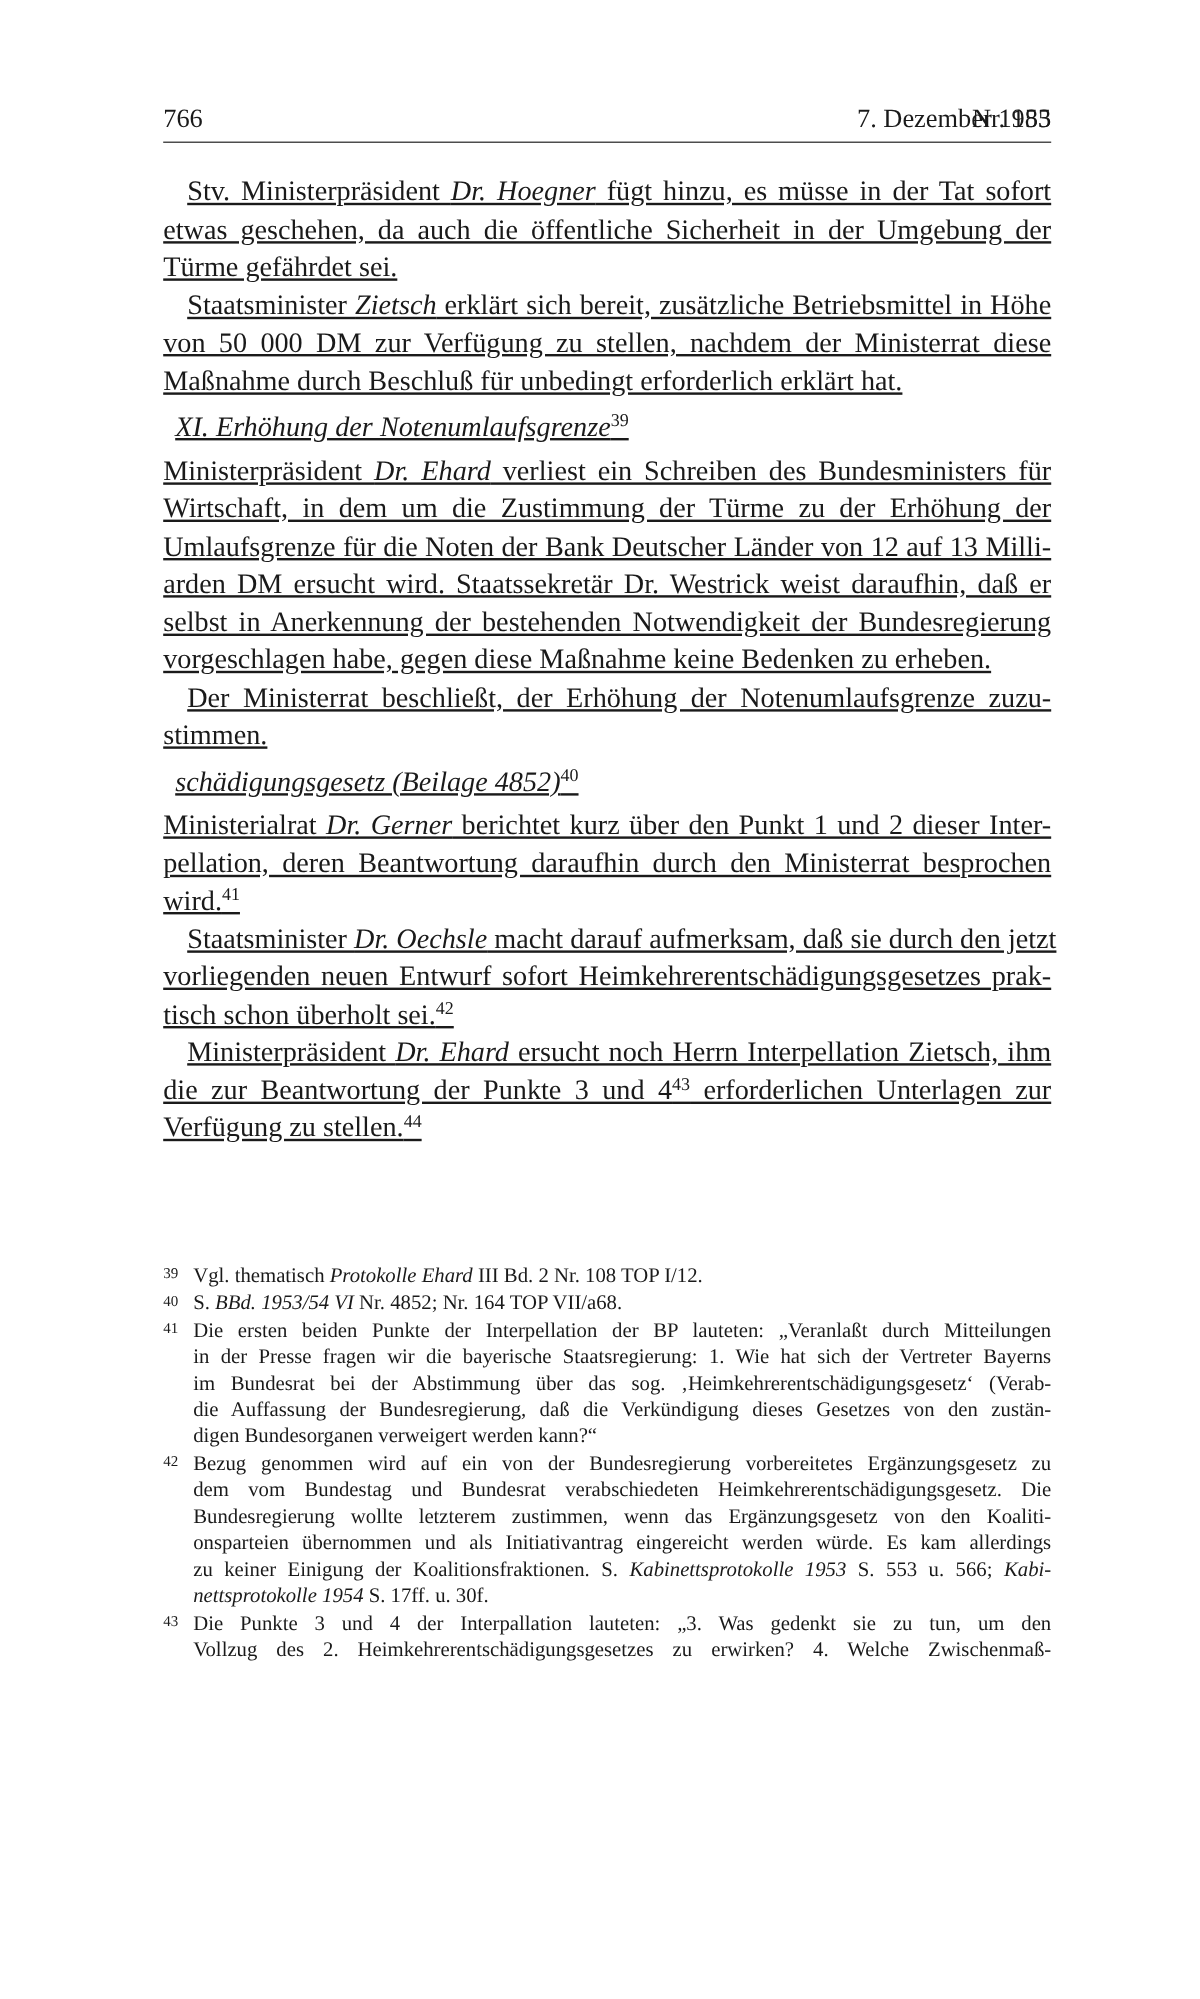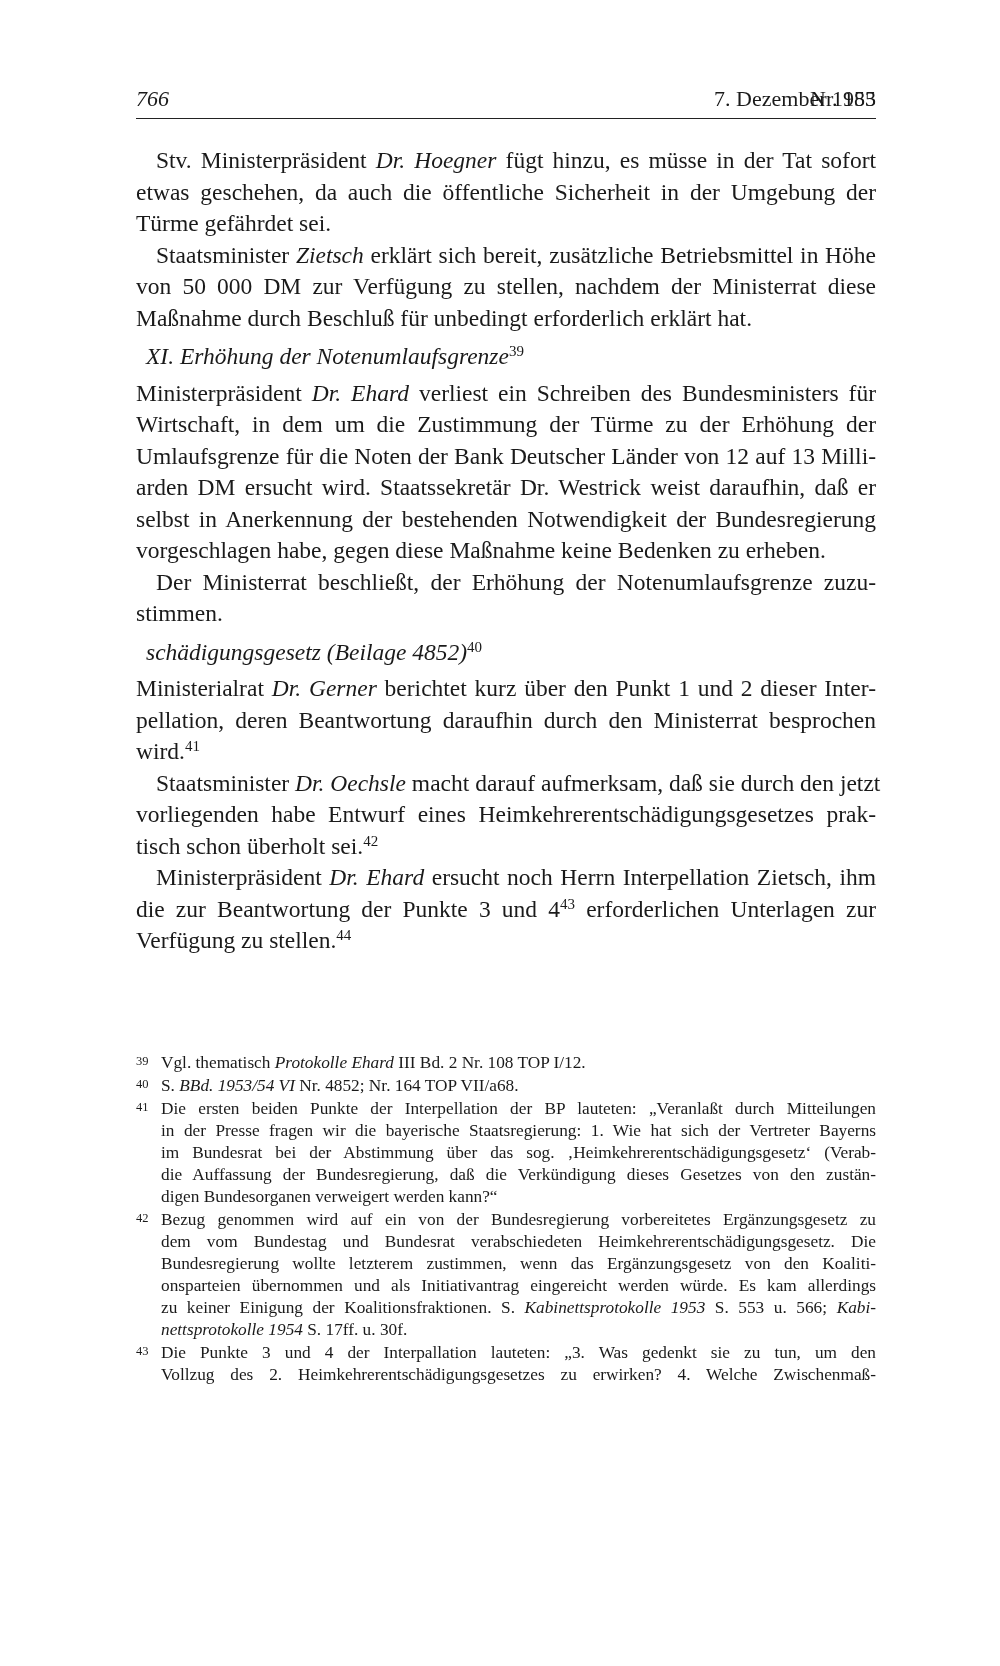--- a/index.html
+++ b/index.html
@@ -1,24 +1,24 @@
 <!DOCTYPE html>
 <html><head>
 <meta charset="utf-8">
 <style>
   html, body { margin: 0; padding: 0; background: #ffffff; }
   body { width: 1000px; height: 1666px; position: relative; overflow: hidden; color: #1a1a1a;
          font-family: "Liberation Serif", "DejaVu Serif", serif; }
   .page { position: absolute; left: 136px; top: 0; width: 740px; }
   .header { position: absolute; top: 84px; left: 0; width: 740px; height: 34px; border-bottom: 1.2px solid #222;
             font-size: 22px; line-height: 30px; }
-  .header .left { position: absolute; left: 0; top: 0; font-style: italic; }
+  .header .left { position: absolute; left: 0; top: 0; }
   .header .center { position: absolute; left: 0; right: 0; text-align: right; top: 0; }
   .header .right { position: absolute; right: 0; top: 0; }
-  .body { position: absolute; top: 145px; left: 0; width: 740px; font-size: 23.5px; line-height: 31.5px; }
+  .body { position: absolute; top: 145px; left: 0; width: 740px; font-size: 23.5px; line-height: 31.5px; text-decoration: underline; }
   .line { display: block; white-space: nowrap; text-align: justify; text-align-last: justify; height: 31.5px; }
   .line.last { text-align-last: left; }
   .indent { padding-left: 20px; }
   .heading { font-style: italic; margin-top: 7px; margin-bottom: 5px; }
   .heading .line { text-align-last: left; margin-left: 10px; }
   i { font-style: italic; }
   sup { font-size: 15px; vertical-align: 8px; line-height: 0; }
   .footnotes { position: absolute; top: 1052px; left: 0; width: 740px; font-size: 17.3px; line-height: 22px; }
   .fn { position: relative; padding-left: 25px; margin-bottom: 1px; }
   .fn .num { position: absolute; left: 0; top: -2px; font-size: 12.5px; }
@@ -73,21 +73,21 @@
     </div>
 
     <div>
       <span class="line"><span>Ministerialrat </span><i>Dr. Gerner</i><span> berichtet kurz über den Punkt 1 und 2 dieser Inter-</span></span>
       <span class="line">pellation, deren Beantwortung daraufhin durch den Ministerrat besprochen</span>
       <span class="line last"><span>wird.</span><sup>41</sup></span>
     </div>
 
     <div>
       <span class="line indent"><span>Staatsminister </span><i>Dr. Oechsle</i><span> macht darauf aufmerksam, daß sie durch den jetzt</span></span>
-      <span class="line">vorliegenden habe Entwurf eines Heimkehrerentschädigungsgesetzes prak-</span>
+      <span class="line">vorliegenden neuen Entwurf sofort Heimkehrerentschädigungsgesetzes prak-</span>
       <span class="line last"><span>tisch schon überholt sei.</span><sup>42</sup></span>
     </div>
 
     <div>
       <span class="line indent"><span>Ministerpräsident </span><i>Dr. Ehard</i><span> ersucht noch Herrn Interpellation Zietsch, ihm</span></span>
       <span class="line"><span>die zur Beantwortung der Punkte 3 und 4</span><sup>43</sup><span> erforderlichen Unterlagen zur</span></span>
       <span class="line last"><span>Verfügung zu stellen.</span><sup>44</sup></span>
     </div>
 
   </div>

